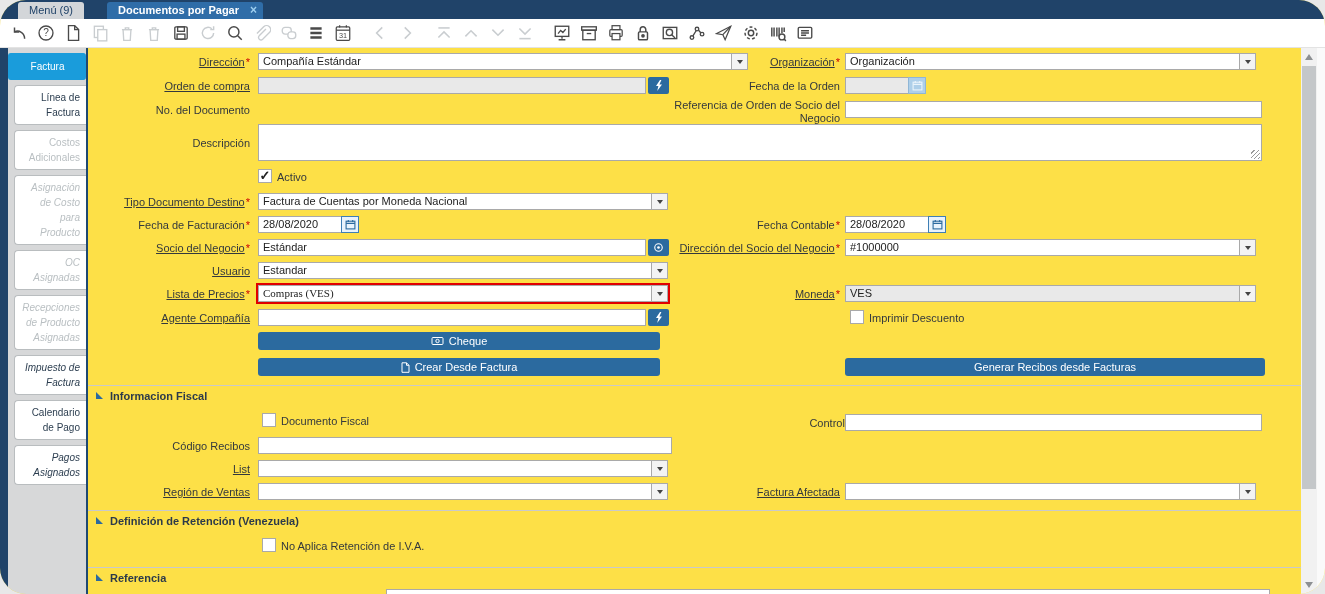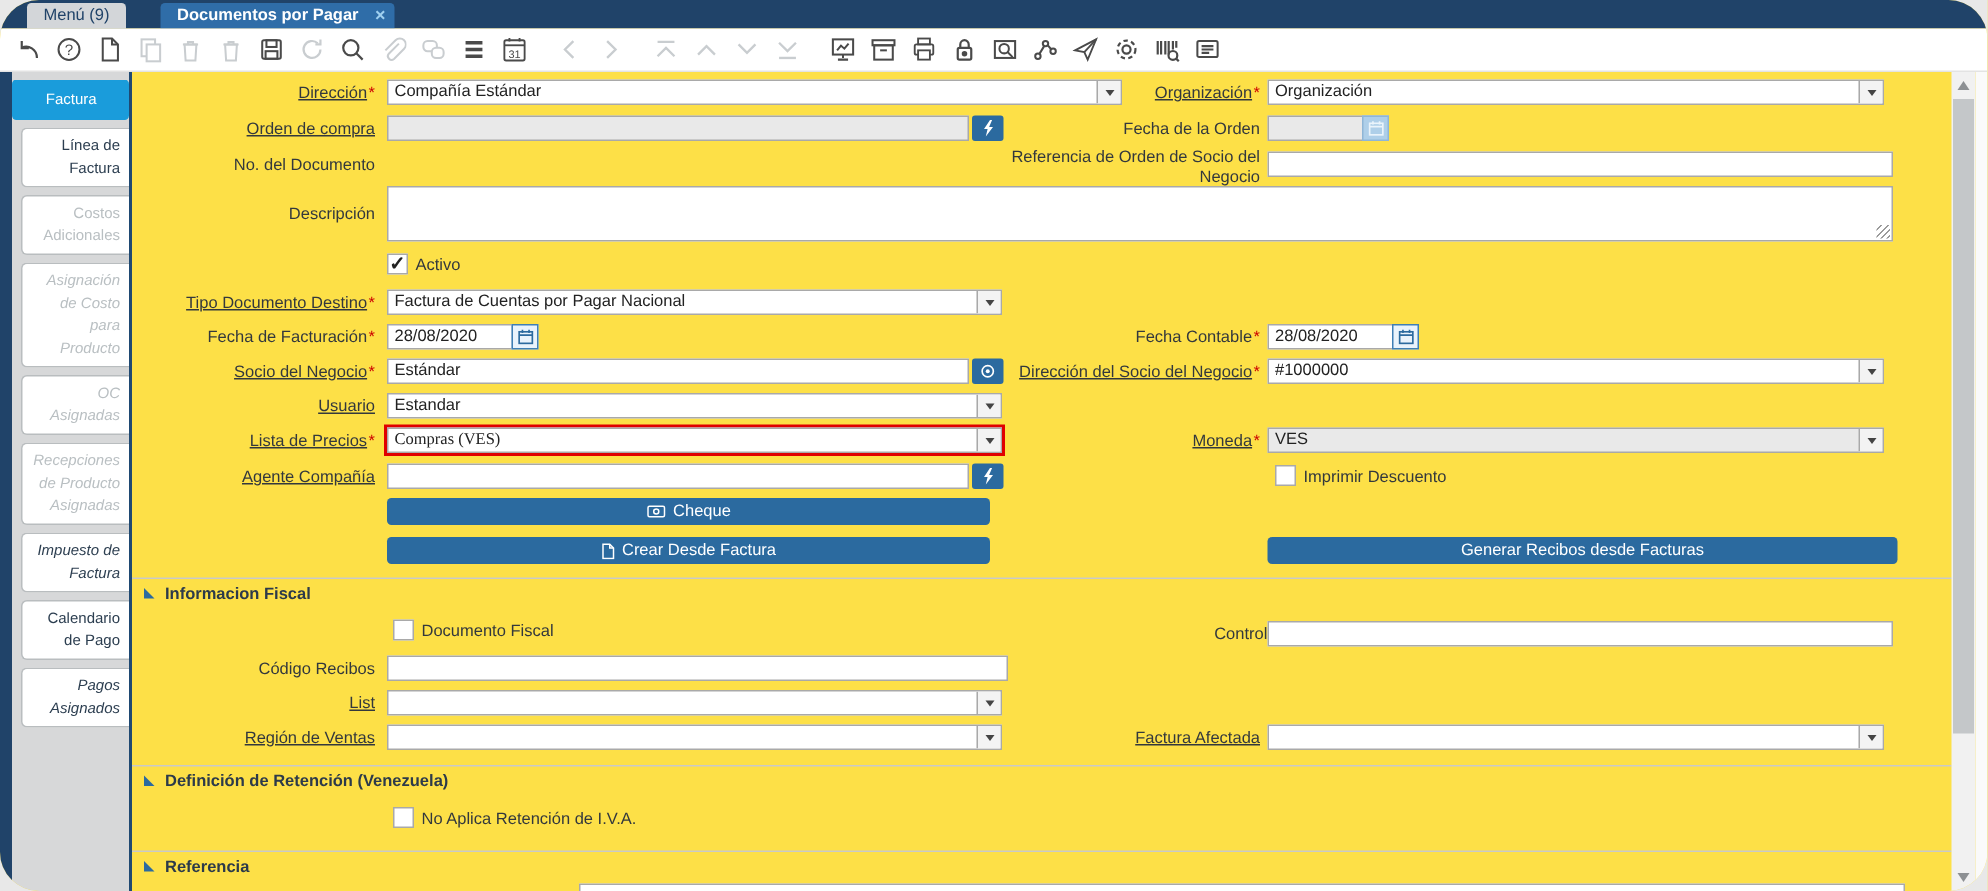--- a/index.html
+++ b/index.html
@@ -310,21 +310,21 @@
   <div class="lbl" style="left:655px;top:99px;width:185px"><span>Referencia de Orden de Socio del Negocio</span></div>
   <div class="fld" style="left:845px;top:101px;width:417px"><span></span></div>
 
   <div class="lbl" style="left:90px;top:137px;width:160px"><span>Descripción</span></div>
   <div class="ta" style="left:258px;top:124px;width:1004px;height:37px"><span></span><span class="rsz"></span></div>
 
   <div class="cb" style="left:258px;top:169px"><span>✓</span></div>
   <div class="cblbl" style="left:277px;top:170px"><span>Activo</span></div>
 
   <div class="lbl" style="left:90px;top:196px;width:160px"><span class="u">Tipo Documento Destino</span><span class="req">*</span></div>
-  <div class="fld cmb" style="left:258px;top:193px;width:410px"><span>Factura de Cuentas por Pagar Nacional</span><span class="dd">
+  <div class="fld cmb" style="left:258px;top:193px;width:410px"><span>Factura de Cuentas por Moneda Nacional</span><span class="dd">
         <i class="arr"></i>
       </span></div>
 
   <div class="lbl" style="left:90px;top:219px;width:160px"><span>Fecha de Facturación</span><span class="req">*</span></div>
   <div class="fld" style="left:258px;top:216px;width:84px"><span>28/08/2020</span></div>
   <div class="calbtn" style="left:341px;top:216px">
       <svg width="11" height="11" viewBox="0 0 10 10" fill="none" stroke="#2b6a9f" stroke-width="1">
         <rect x="1" y="2" width="8" height="7"></rect>
         <path d="M1 4h8M3 .8v2M7 .8v2"></path>
       </svg>

